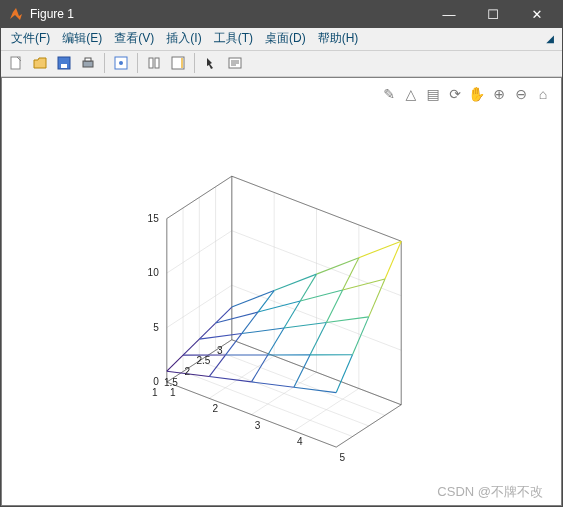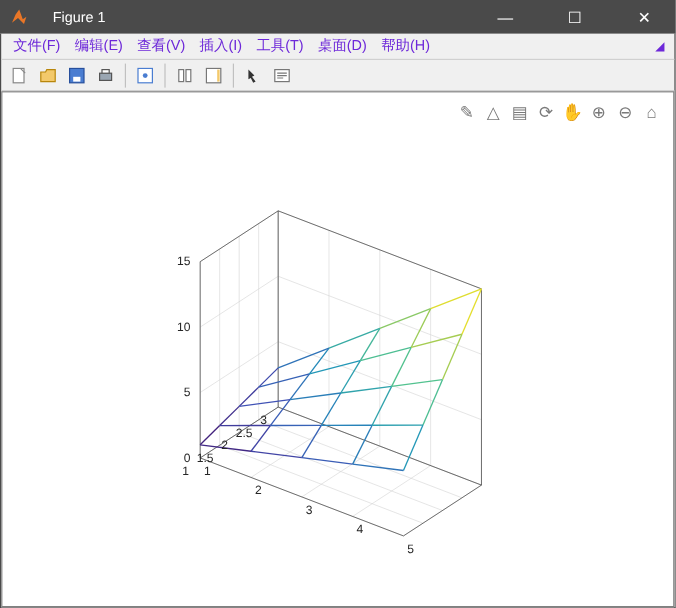--- a/index.html
+++ b/index.html
@@ -1,23 +1,23 @@
 <!DOCTYPE html>
 <html><head>
 <meta charset="utf-8">
 <style>
 * { box-sizing: border-box; margin: 0; padding: 0; }
 body { font-family: "Microsoft YaHei", "Segoe UI", sans-serif; width: 563px; height: 507px; background: #4a4a4a; overflow: hidden; }
-.titlebar { height: 28px; background: #4a4a4a; color: #fff; display: flex; align-items: center; padding: 0 4px; gap: 14px; }
+.titlebar { height: 28px; background: #4a4a4a; color: #fff; display: flex; align-items: center; padding: 0 4px; }
 .titlebar .icon-app { width: 16px; height: 16px; margin: 0 6px 0 4px; }
 .titlebar .icon-app svg { display: block; }
 .titlebar .title { flex: 1; font-size: 12px; }
 .titlebar .winbtn { width: 44px; height: 28px; display: flex; align-items: center; justify-content: center; color: #fff; font-size: 13px; }
 .client { background: #f0f0f0; height: calc(100% - 28px); display: flex; flex-direction: column; border: 1px solid #4a4a4a; border-top: none; }
-.menubar { display: flex; align-items: center; height: 24px; padding: 0 4px; font-size: 12px; color: #6d28d9; border-bottom: 1px solid #d0d0d0; }
+.menubar { display: flex; align-items: center; height: 24px; padding: 0 4px; font-size: 12px; color: #0c4a6e; border-bottom: 1px solid #d0d0d0; }
 .menubar .menu-item { padding: 2px 6px; cursor: default; }
 .menubar .dropper { margin-left: auto; width: 16px; text-align: center; cursor: default; font-size: 10px; }
 .toolbar { display: flex; align-items: center; height: 28px; padding: 0 4px; border-bottom: 1px solid #d0d0d0; gap: 2px; }
 .tbtn { width: 22px; height: 22px; display: flex; align-items: center; justify-content: center; border: 1px solid transparent; }
 .tsep { width: 1px; height: 20px; background: #c0c0c0; margin: 0 3px; }
 .plot-area { position: relative; flex: 1; background: #fff; margin: 0; border: 1px solid #808080; }
 .plot-tools { position: absolute; top: 6px; right: 8px; display: flex; gap: 2px; }
 .plot-tools .ptbtn { width: 20px; height: 20px; display: flex; align-items: center; justify-content: center; color: #7a7a7a; font-size: 14px; }
 .watermark { position: absolute; right: 18px; bottom: 4px; font-size: 13px; color: #b0b0b0; font-family: sans-serif; }
 svg text { font-family: Arial, sans-serif; font-size: 10px; fill: #262626; }
@@ -204,14 +204,15 @@
         <text x="167.77236806039798" y="303.4374576261878" text-anchor="middle">1.5</text>
         <text x="183.90454592912909" y="292.92552586732893" text-anchor="middle">2</text>
         <text x="200.03672379786016" y="282.4135941084701" text-anchor="middle">2.5</text>
         <text x="216.16890166659127" y="271.90166234961123" text-anchor="middle">3</text>
         <text x="169.64019019166687" y="313.94938938504663" text-anchor="middle">1</text>
         <text x="211.68791722710233" y="330.08156725377773" text-anchor="middle">2</text>
         <text x="253.7356442625378" y="346.21374512250884" text-anchor="middle">3</text>
         <text x="295.78337129797325" y="362.34592299123995" text-anchor="middle">4</text>
         <text x="337.8310983334087" y="378.47810085997105" text-anchor="middle">5</text>
       </svg>
+    <div class="watermark">CSDN @不牌不改</div>
   </div>
 </div>
 
 </body></html>

